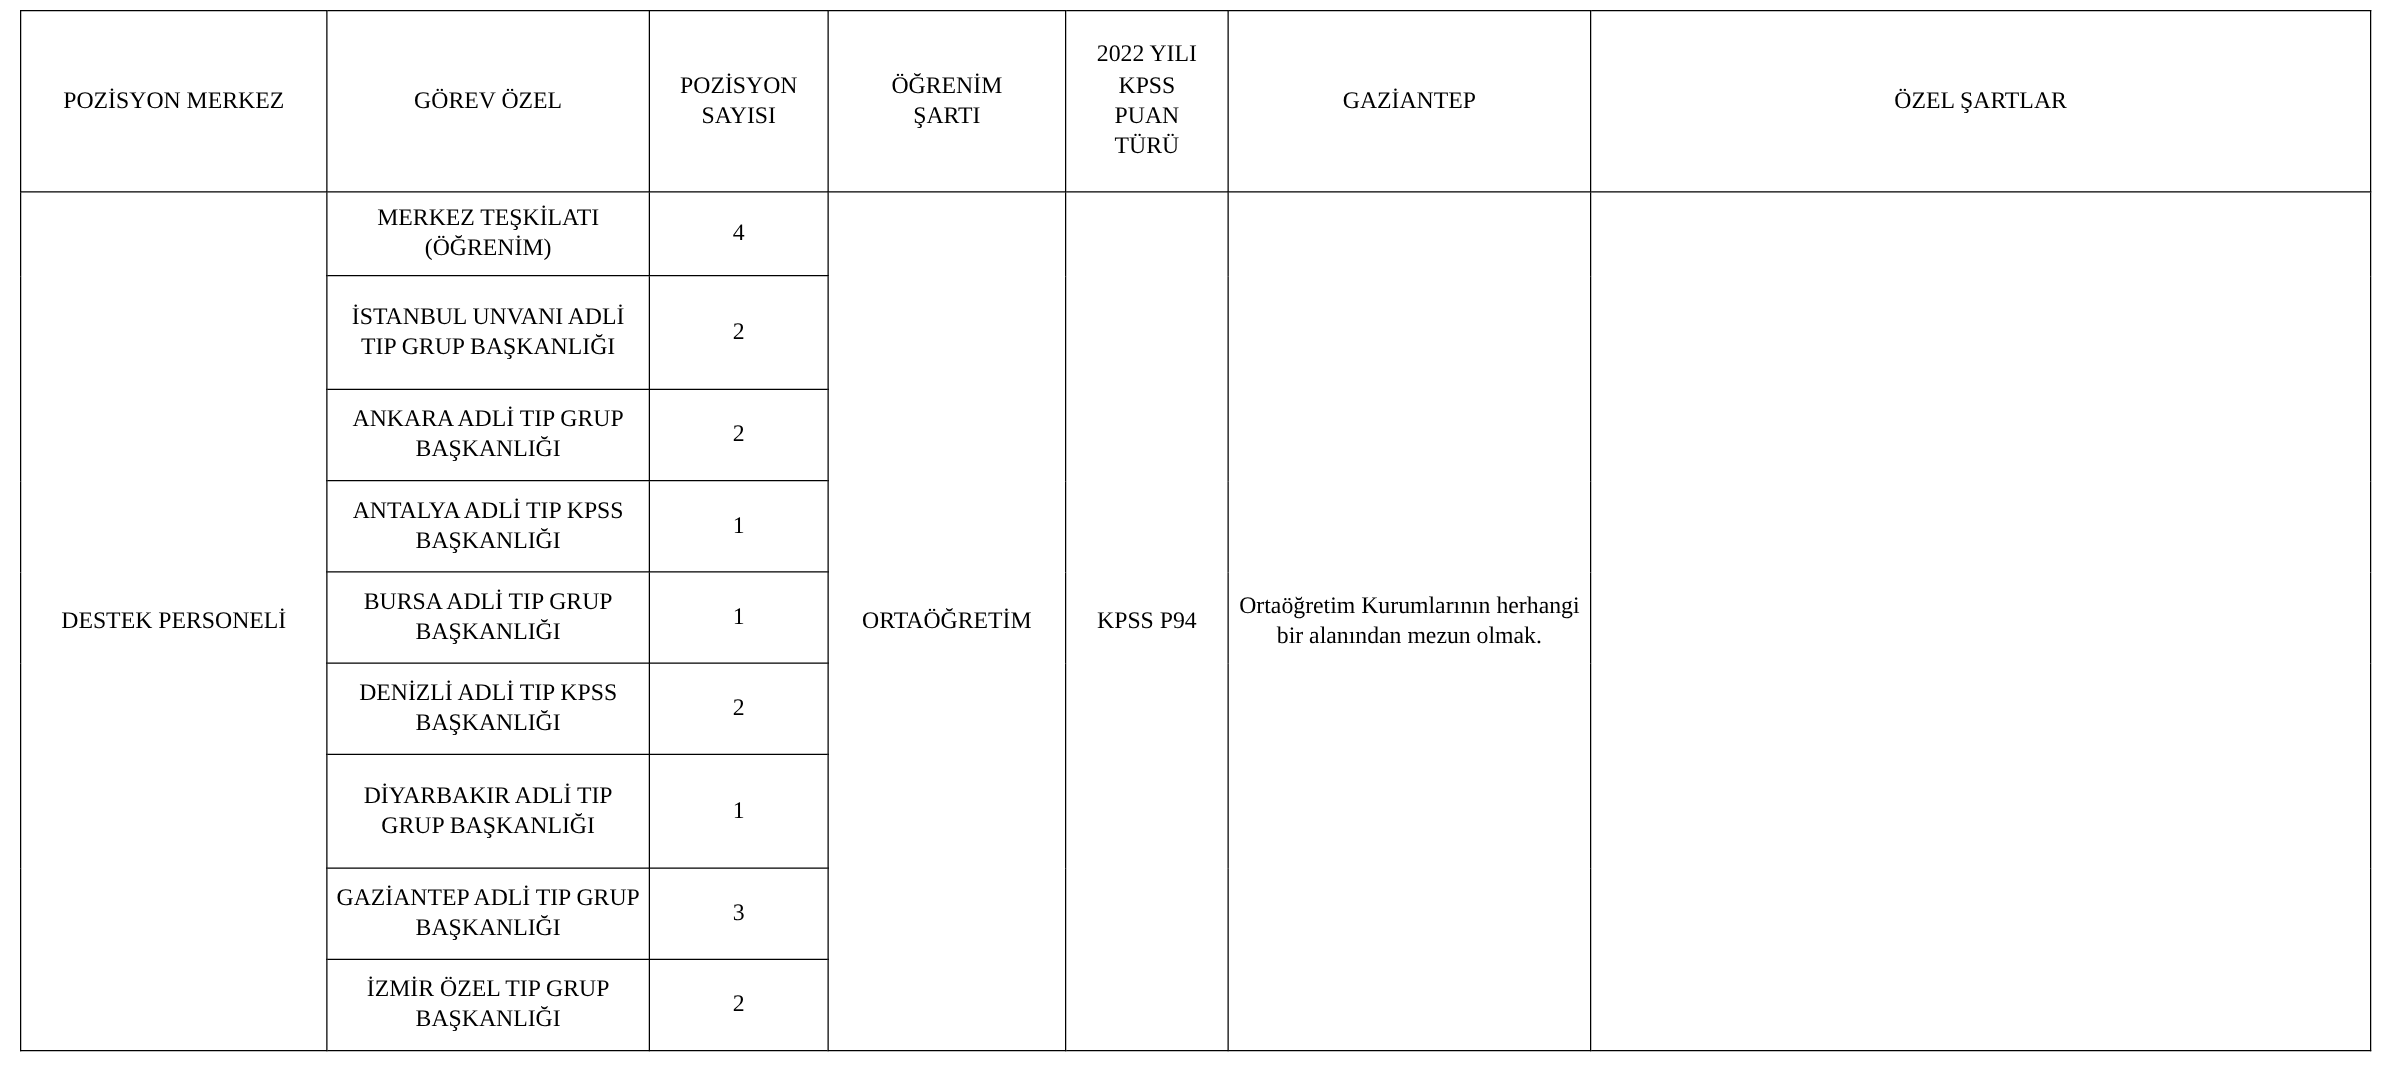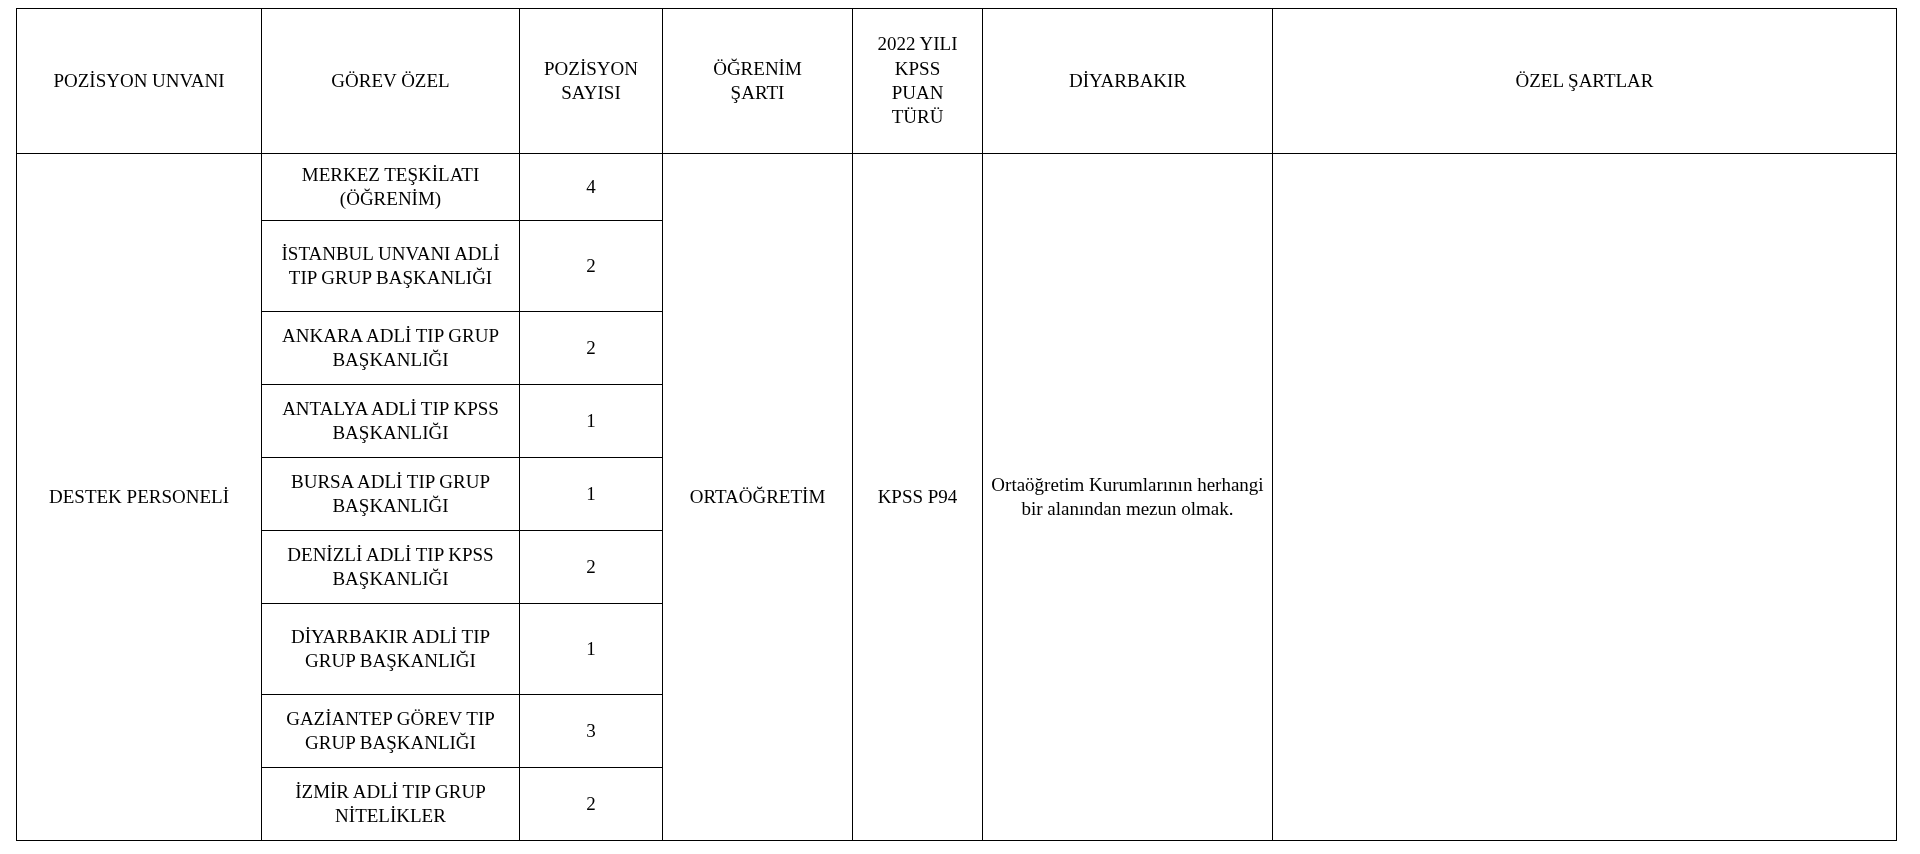--- a/index.html
+++ b/index.html
@@ -92,41 +92,41 @@
       <col class="col-yer">
       <col class="col-sayi">
       <col class="col-ogrenim">
       <col class="col-puan">
       <col class="col-nitelik">
       <col class="col-ozel">
     </colgroup>
     <thead>
       <tr>
         <td>
-            <span class="hdr-wrap">POZİSYON UNVANI</span>
+            <span class="hdr-wrap">POZİSYON MERKEZ</span>
           </td>
         <td>
             <span class="hdr-wrap">GÖREV ÖZEL</span>
           </td>
         <td>
             <span class="hdr-wrap" style="white-space:pre-line">POZİSYON
 SAYISI</span>
           </td>
         <td>
             <span class="hdr-wrap" style="white-space:pre-line">ÖĞRENİM
 ŞARTI</span>
           </td>
         <td>
             <span class="hdr-wrap" style="white-space:pre-line">2022 YILI
 KPSS
 PUAN
 TÜRÜ</span>
           </td>
         <td>
-            <span class="hdr-wrap">DİYARBAKIR</span>
+            <span class="hdr-wrap">GAZİANTEP</span>
           </td>
         <td>
             <span class="hdr-wrap">ÖZEL ŞARTLAR</span>
           </td>
       </tr>
     </thead>
     <tbody>
       <tr>
         <td class="cell-unvan" rowspan="9">DESTEK PERSONELİ</td>
         <td class="cell-yer" style="height:62px">MERKEZ TEŞKİLATI (ÖĞRENİM)</td>
@@ -154,22 +154,22 @@
       </tr>
       <tr>
         <td class="cell-yer" style="height:68px">DENİZLİ ADLİ TIP KPSS BAŞKANLIĞI</td>
         <td class="cell-sayi">2</td>
       </tr>
       <tr>
         <td class="cell-yer" style="height:86px">DİYARBAKIR ADLİ TIP GRUP BAŞKANLIĞI</td>
         <td class="cell-sayi">1</td>
       </tr>
       <tr>
-        <td class="cell-yer" style="height:68px">GAZİANTEP GÖREV TIP GRUP BAŞKANLIĞI</td>
+        <td class="cell-yer" style="height:68px">GAZİANTEP ADLİ TIP GRUP BAŞKANLIĞI</td>
         <td class="cell-sayi">3</td>
       </tr>
       <tr>
-        <td class="cell-yer" style="height:68px">İZMİR ADLİ TIP GRUP NİTELİKLER</td>
+        <td class="cell-yer" style="height:68px">İZMİR ÖZEL TIP GRUP BAŞKANLIĞI</td>
         <td class="cell-sayi">2</td>
       </tr>
     </tbody>
   </table>
 </div>
 
 </body></html>

